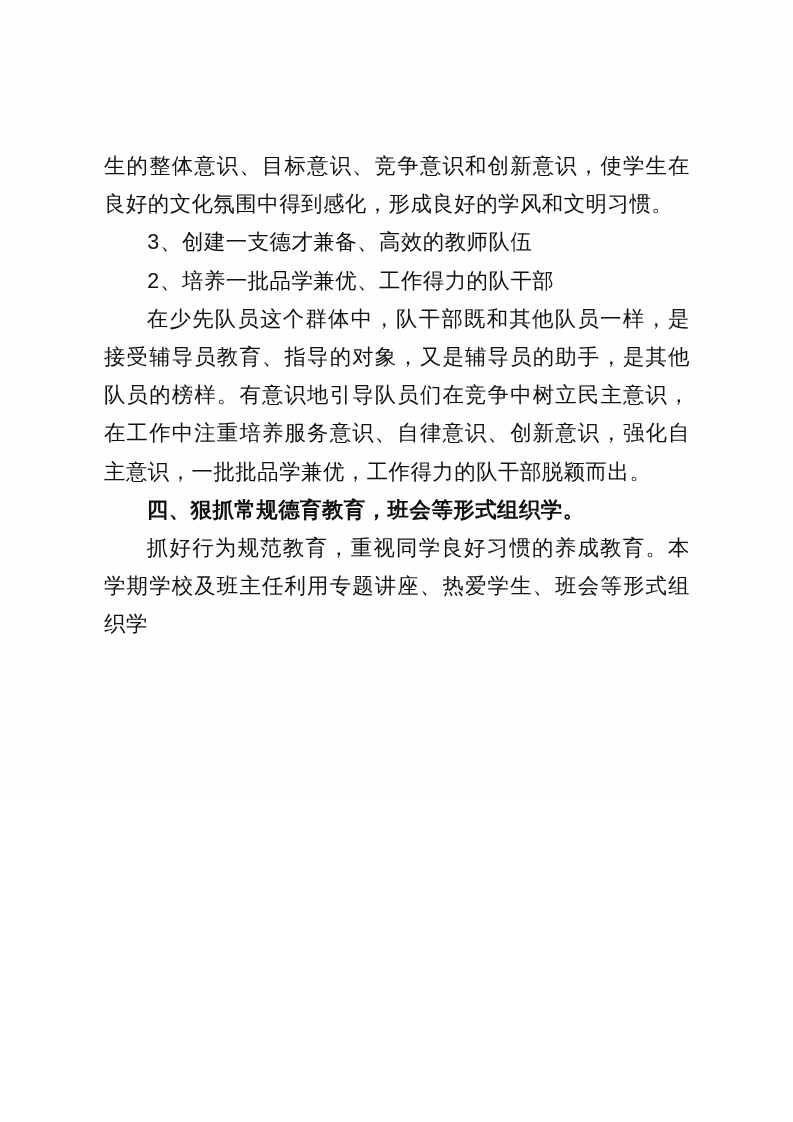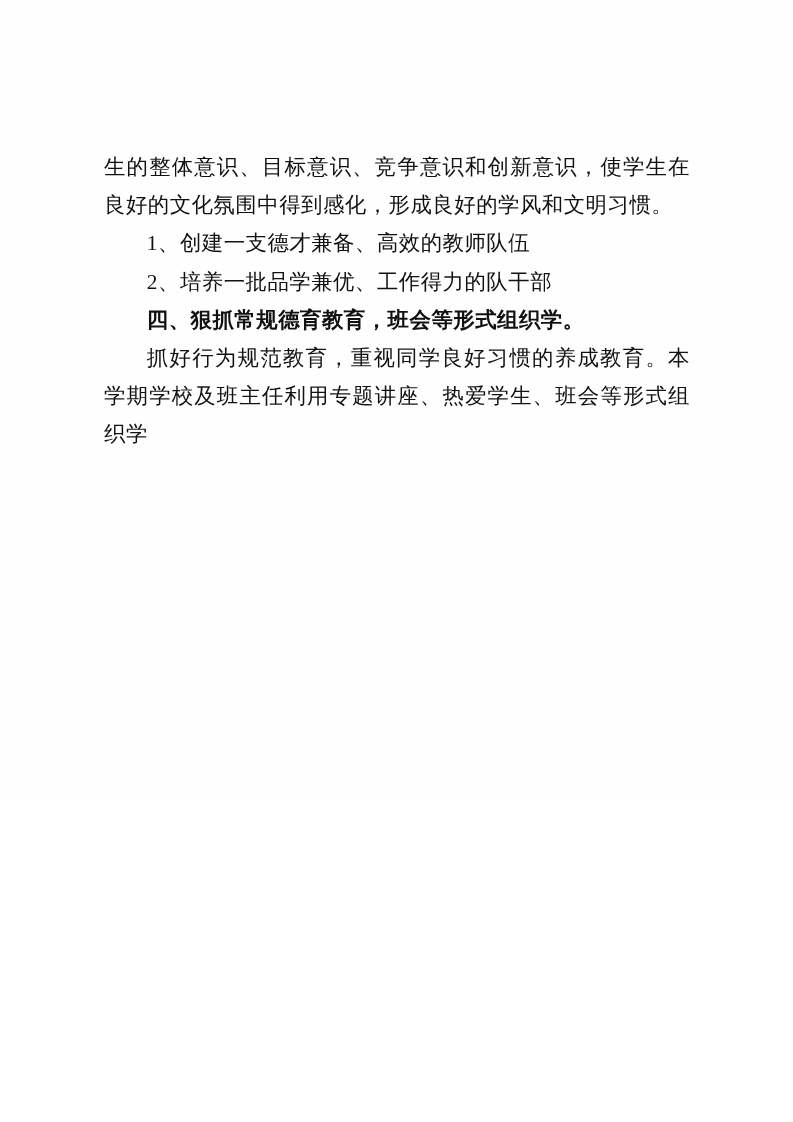--- a/index.html
+++ b/index.html
@@ -6,21 +6,21 @@
     margin: 0;
     padding: 0;
     background: #ffffff;
   }
   .page {
     position: relative;
     width: 793px;
     height: 798px;
     background: #fefefe;
     overflow: hidden;
-    font-family: Liberation Serif, serif;
+    font-family: Liberation Mono, monospace;
     color: #111111;
   }
   .content {
     position: absolute;
     left: 104px;
     top: 148px;
     width: 586px;
     font-size: 21.4px;
     line-height: 38.2px;
     text-align: justify;
@@ -47,22 +47,23 @@
     color: #111111;
     letter-spacing: 1px;
   }
 </style>
 </head>
 <body>
 
 <div class="page">
   <div class="content">
     <p class="para no-indent">生的整体意识、目标意识、竞争意识和创新意识，使学生在良好的文化氛围中得到感化，形成良好的学风和文明习惯。</p>
-    <p class="para">1、创建一支德才兼备、高效的教师队伍</p>
+    <p class="para">3、创建一支德才兼备、高效的教师队伍</p>
     <p class="para">2、培养一批品学兼优、工作得力的队干部</p>
+    <p class="para">在少先队员这个群体中，队干部既和其他队员一样，是接受辅导员教育、指导的对象，又是辅导员的助手，是其他队员的榜样。有意识地引导队员们在竞争中树立民主意识，在工作中注重培养服务意识、自律意识、创新意识，强化自主意识，一批批品学兼优，工作得力的队干部脱颖而出。</p>
     <p class="para heading">四、狠抓常规德育教育，班会等形式组织学。</p>
     <p class="para">抓好行为规范教育，重视同学良好习惯的养成教育。本学期学校及班主任利用专题讲座、热爱学生、班会等形式组织学</p>
   </div>
 
   <div class="footer">
     <span>— 2 —</span>
   </div>
 </div>
 
 </body></html>

